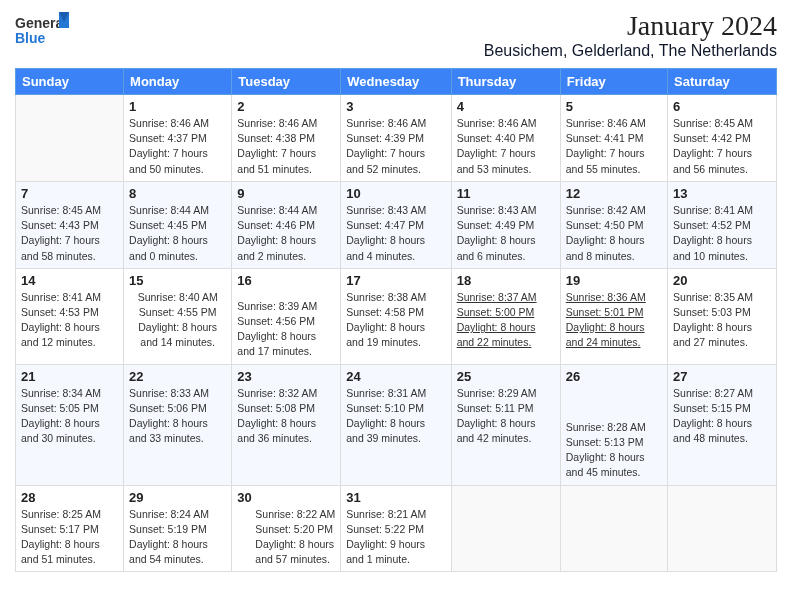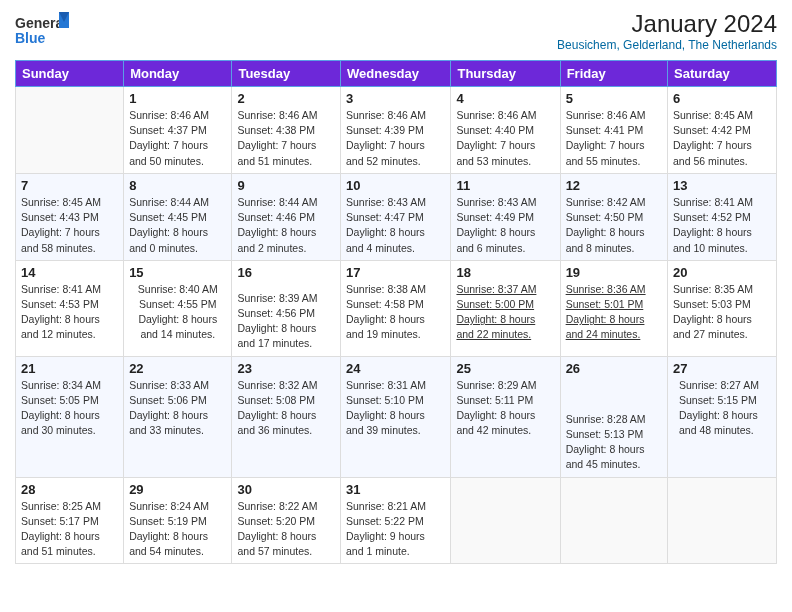--- a/index.html
+++ b/index.html
@@ -13,34 +13,35 @@
     .header {
       display: flex;
       justify-content: space-between;
       align-items: flex-start;
       margin-bottom: 8px;
     }
     .title-section {
       text-align: right;
     }
     .month-title {
-      font-size: 24px;
+      font-size: 28px;
       font-weight: normal;
       color: #222;
+      font-family: Liberation Serif, serif;
     }
     .location {
-      font-size: 12px;
-      color: #0369a1;
+      font-size: 16px;
+      color: #0f172a;
     }
     .calendar {
       width: 100%;
       border-collapse: collapse;
     }
     .calendar th {
-      background-color: #6d28d9;
+      background-color: #3b82f6;
       color: #fff;
       font-size: 13px;
       font-weight: bold;
       padding: 5px 6px;
       text-align: left;
       border: 1px solid #5a9fe5;
     }
     .calendar td {
       border: 1px solid #ddd;
       vertical-align: top;
@@ -294,21 +295,21 @@
         </td>
         <td>
           <span class="day-num">26</span>
           <div class="day-info" style="white-space: pre-line; margin-top: 36px;">Sunrise: 8:28 AM
 Sunset: 5:13 PM
 Daylight: 8 hours
 and 45 minutes.</div>
         </td>
         <td>
           <span class="day-num">27</span>
-          <div class="day-info" style="white-space: pre-line; margin-left: 6px;">Sunrise: 8:27 AM
+          <div class="day-info" style="white-space: pre-line;">Sunrise: 8:27 AM
 Sunset: 5:15 PM
 Daylight: 8 hours
 and 48 minutes.</div>
         </td>
       </tr>
       <tr>
         <td>
           <span class="day-num">28</span>
           <div class="day-info" style="white-space: pre-line;">Sunrise: 8:25 AM
 Sunset: 5:17 PM
@@ -317,21 +318,21 @@
         </td>
         <td>
           <span class="day-num">29</span>
           <div class="day-info" style="white-space: pre-line;">Sunrise: 8:24 AM
 Sunset: 5:19 PM
 Daylight: 8 hours
 and 54 minutes.</div>
         </td>
         <td>
           <span class="day-num">30</span>
-          <div class="day-info" style="white-space: pre-line;">Sunrise: 8:22 AM
+          <div class="day-info" style="white-space: pre-line; margin-left: 18px;">Sunrise: 8:22 AM
 Sunset: 5:20 PM
 Daylight: 8 hours
 and 57 minutes.</div>
         </td>
         <td>
           <span class="day-num">31</span>
           <div class="day-info" style="white-space: pre-line;">Sunrise: 8:21 AM
 Sunset: 5:22 PM
 Daylight: 9 hours
 and 1 minute.</div>

